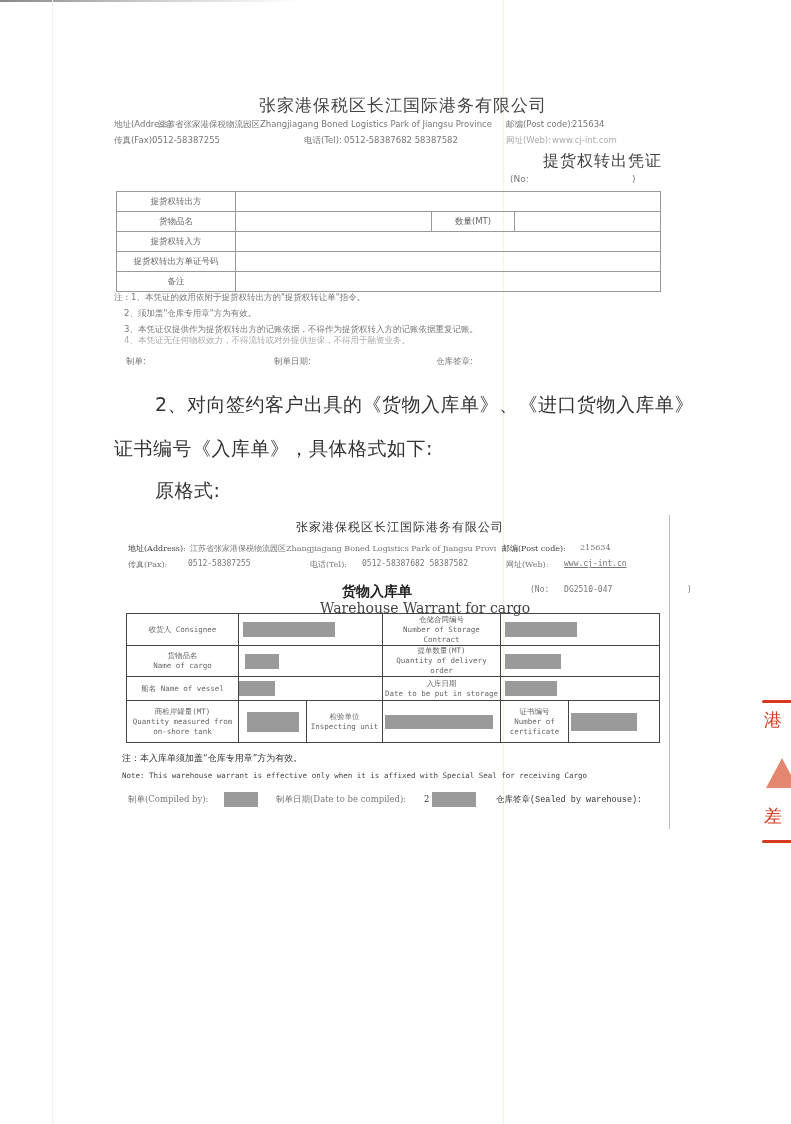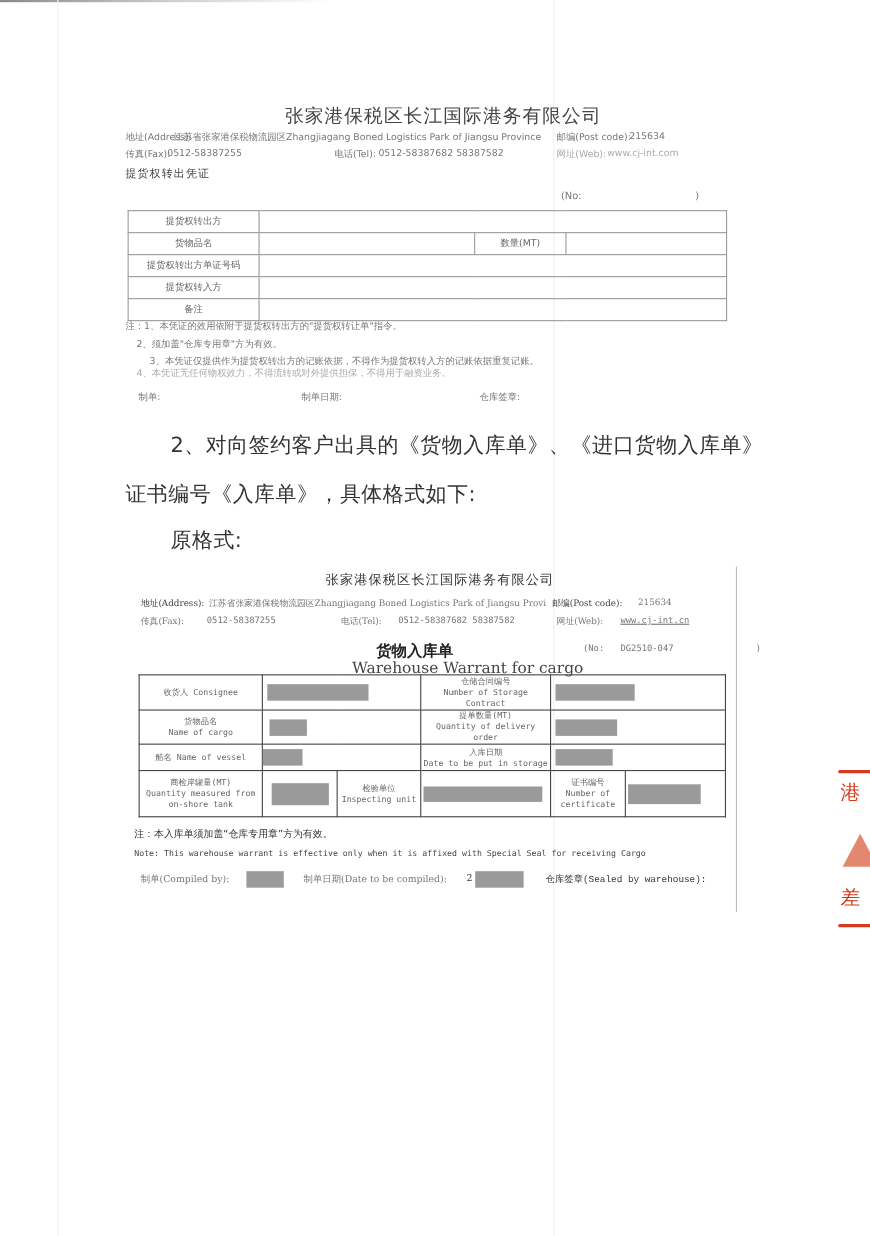--- a/index.html
+++ b/index.html
@@ -9,21 +9,21 @@
   }
   .topedge { position: absolute; left: 0; top: 0; width: 300px; height: 2px; background: linear-gradient(90deg,#888,#ccc,transparent); }
   .foldline { position: absolute; left: 503px; top: 0; width: 1px; height: 1124px; background: #f6f3d6; }
   .leftline { position: absolute; left: 52px; top: 0; width: 1px; height: 1124px; background: #eef4f6; }
 
   
   .f1 { position: absolute; left: 114px; top: 94px; width: 548px; color: #666; }
   .f1 .company { text-align: center; font-size: 17px; color: #444; letter-spacing: 1px; margin-left: 30px; }
   .f1 .row { position: relative; height: 16px; font-size: 8.5px; color: #777; white-space: nowrap; }
   .f1 .row span { position: absolute; top: 2px; }
-  .f1 .title { text-align: left; font-size: 10px; color: #444; margin-top: 2px; letter-spacing: 1px; }
+  .f1 .title { text-align: right; font-size: 16px; color: #444; margin-top: 2px; letter-spacing: 1px; }
   .f1 .no { position: absolute; left: 396px; top: 80px; font-size: 9px; color: #777; }
   .f1 .no .rp { position: absolute; left: 122px; }
   .f1 table { position: absolute; left: 2px; top: 97px; width: 545px; border-collapse: collapse; font-size: 8.5px; color: #666; }
   .f1 td { border: 1px solid #999; height: 19px; padding: 0; }
   .f1 td.lbl { width: 118px; text-align: center; }
   .f1 .notes { position: absolute; left: 0; top: 198px; font-size: 8.5px; color: #777; line-height: 11px; }
   .f1 .notes div { white-space: nowrap; }
   .f1 .sign { position: absolute; top: 262px; font-size: 8.5px; color: #777; }
 
   
@@ -87,38 +87,38 @@
       <td class="lbl">提货权转出方</td>
       <td colspan="3"></td>
     </tr>
     <tr>
       <td class="lbl">货物品名</td>
       <td style="width:195px"></td>
       <td style="width:82px;text-align:center">数量(MT)</td>
       <td></td>
     </tr>
     <tr>
+      <td class="lbl">提货权转入方</td>
+      <td colspan="3"></td>
+    </tr>
+    <tr>
       <td class="lbl">提货权转出方单证号码</td>
-      <td colspan="3"></td>
-    </tr>
-    <tr>
-      <td class="lbl">提货权转入方</td>
       <td colspan="3"></td>
     </tr>
     <tr>
       <td class="lbl">备注</td>
       <td colspan="3"></td>
     </tr>
   </tbody>
     </table>
 
   <div class="notes">
     <div style="margin-bottom:5px">注：1、本凭证的效用依附于提货权转出方的"提货权转让单"指令。</div>
     <div style="margin-left:10px;margin-bottom:5px">2、须加盖"仓库专用章"方为有效。</div>
-    <div style="margin-left:22px">3、本凭证仅提供作为提货权转出方的记账依据，不得作为提货权转入方的记账依据重复记账。</div>
+    <div style="margin-left:10px">3、本凭证仅提供作为提货权转出方的记账依据，不得作为提货权转入方的记账依据重复记账。</div>
     <div style="margin-left:10px;color:#aaa">4、本凭证无任何物权效力，不得流转或对外提供担保，不得用于融资业务。</div>
   </div>
   <div class="sign" style="left:12px">制单:</div>
   <div class="sign" style="left:160px">制单日期:</div>
   <div class="sign" style="left:322px">仓库签章:</div>
 </div>
 
 <div class="para" style="left:155px;top:392px">2、对向签约客户出具的《货物入库单》、《进口货物入库单》</div>
 <div class="para" style="left:114px;top:436px">证书编号《入库单》，具体格式如下:</div>
 <div class="para" style="left:155px;top:478px">原格式:</div>

